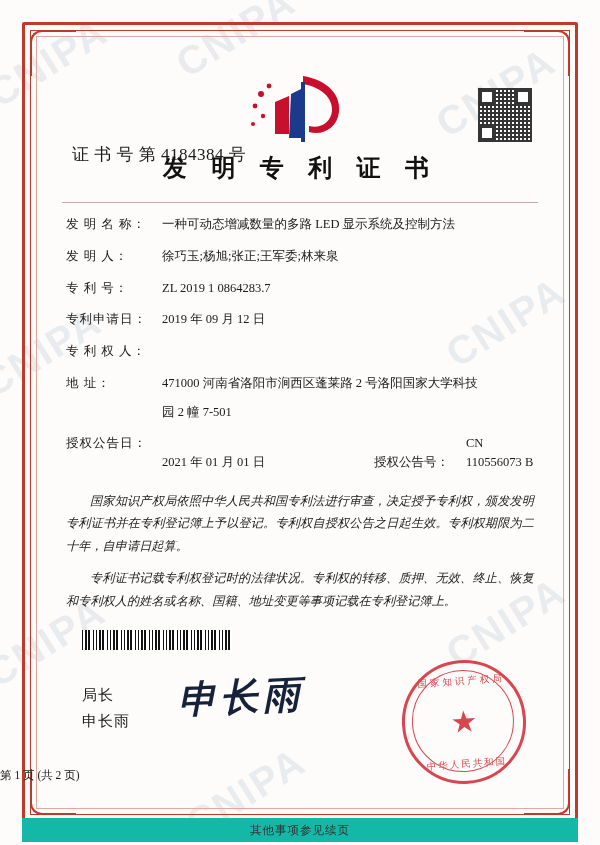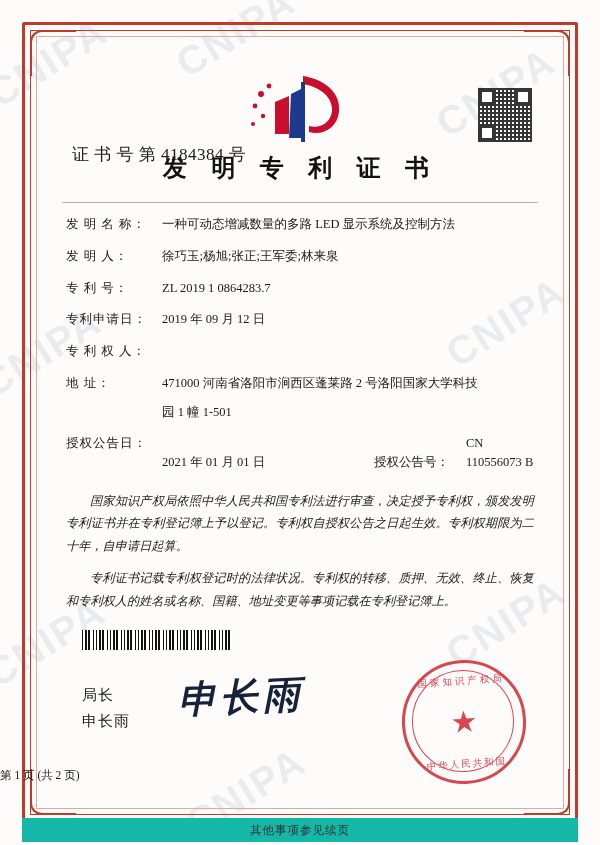--- a/index.html
+++ b/index.html
@@ -375,21 +375,21 @@
       </div>
 
       <div class="field-row">
         <div class="f-label">专 利 权 人：</div>
       </div>
 
       <div class="field-row" style="margin-bottom:10px;">
         <div class="f-label">地 址：</div>
         <div class="f-value">471000 河南省洛阳市涧西区蓬莱路 2 号洛阳国家大学科技</div>
       </div>
-      <div class="addr-cont">园 1 幢 1-501</div>
+      <div class="addr-cont">园 2 幢 7-501</div>
 
       <div class="field-row split">
         <div class="f-label">授权公告日：</div>
         <div class="half">
           <div class="half-left">2021 年 01 月 01 日</div>
           <div class="half-lab2">授权公告号：</div>
           <div>CN 110556073 B</div>
         </div>
       </div>
 

